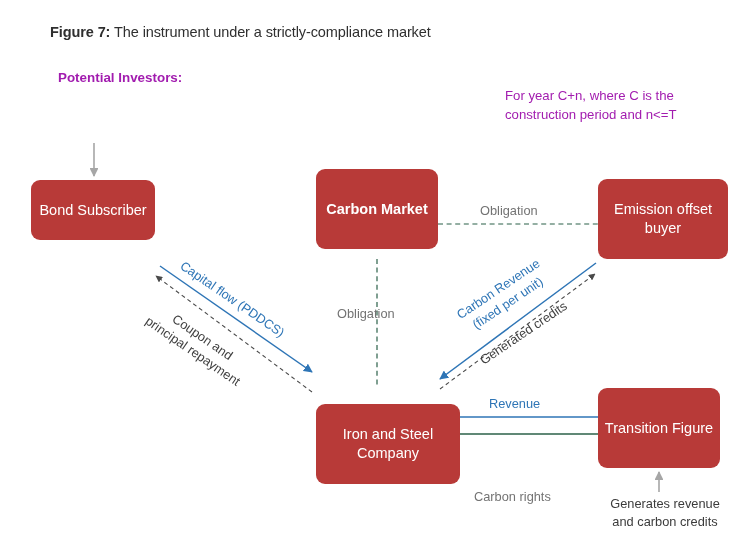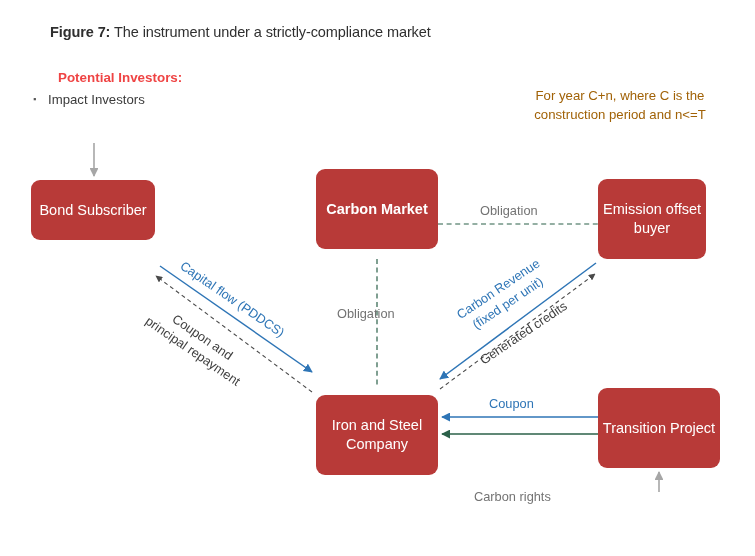--- a/index.html
+++ b/index.html
@@ -42,21 +42,21 @@
     left: 32px;
     top: 68px;
     font-size: 13.2px;
     color: #3b3b3b;
     line-height: 20px;
   }
   .investors-title {
     font-weight: bold;
     padding-left: 26px;
     font-size: 13.4px;
-    color: #ef4444;
+    color: #a21caf;
   }
   .investors-list {
     list-style: none;
     margin: 2px 0 0 0;
     padding: 0;
   }
   .investors-list li {
     position: relative;
     padding-left: 16px;
     white-space: nowrap;
@@ -69,24 +69,24 @@
     font-size: 9px;
     color: #555;
   }
 
   
   .year-note {
     position: absolute;
     right: 20px;
     top: 86px;
     width: 230px;
-    text-align: center;
+    text-align: left;
     font-size: 13.2px;
     line-height: 19px;
-    color: #a16207;
+    color: #a21caf;
   }
 
   
   .node {
     position: absolute;
     background: #b83a38;
     border-radius: 9px;
     color: #ffffff;
     display: flex;
     align-items: center;
@@ -94,22 +94,22 @@
     text-align: center;
     font-size: 14.5px;
     line-height: 19px;
     box-sizing: border-box;
     padding: 4px;
   }
   .node.bold { font-weight: bold; }
 
   #node-bond-subscriber   { left: 31px;  top: 180px; width: 124px; height: 60px; }
   #node-carbon-market     { left: 316px; top: 169px; width: 122px; height: 80px; }
-  #node-emission-buyer    { left: 598px; top: 179px; width: 108px; height: 80px; }
-  #node-iron-steel        { left: 316px; top: 395px; width: 122px; height: 80px; text-align: center; }
+  #node-emission-buyer    { left: 598px; top: 179px; width: 130px; height: 80px; }
+  #node-iron-steel        { left: 316px; top: 404px; width: 144px; height: 80px; text-align: center; }
   #node-transition-project{ left: 598px; top: 388px; width: 122px; height: 80px; }
 
   
   #edges {
     position: absolute;
     left: 0;
     top: 0;
     width: 755px;
     height: 556px;
     pointer-events: none;
@@ -179,21 +179,20 @@
 <div id="figure-root">
 
   <div class="caption">
     <span class="caption-label">Figure 7:</span>
     <span>The instrument under a strictly-compliance market</span>
   </div>
 
   <div class="investors">
     <div class="investors-title">Potential Investors:</div>
     <ul class="investors-list">
-      <li>Impact Investors</li>
     </ul>
   </div>
 
   <div class="year-note">For year C+n, where C is the construction period and n&lt;=T</div>
 
   <svg id="edges" viewBox="0 0 755 556">
     <defs>
       <marker id="arrow-blue" viewBox="0 0 10 10" refX="9" refY="5" markerWidth="6" markerHeight="6" orient="auto-start-reverse">
         <path d="M 0 0 L 10 5 L 0 10 z" fill="#2e75b6"></path>
       </marker>
@@ -230,32 +229,33 @@
   </svg>
 
   <div class="node" id="node-bond-subscriber">Bond Subscriber</div>
 
   <div class="node bold" id="node-carbon-market">Carbon Market</div>
 
   <div class="node" id="node-emission-buyer">Emission offset buyer</div>
 
   <div class="node" id="node-iron-steel">Iron and Steel Company</div>
 
-  <div class="node" id="node-transition-project">Transition Project</div>
+  <div class="node" id="node-transition-project">Transition Figure</div>
 
   <div class="edge-label lbl-blue" id="label-capital-flow">Capital flow (PDDCS)</div>
 
   <div class="edge-label lbl-dark" id="label-coupon-repayment">Coupon and principal repayment</div>
 
   <div class="edge-label lbl-blue" id="label-carbon-revenue">Carbon Revenue (fixed per unit)</div>
 
   <div class="edge-label lbl-dark" id="label-generated-credits">Generated credits</div>
 
   <div class="edge-label lbl-green" id="label-obligation-top">Obligation</div>
 
   <div class="edge-label lbl-green" id="label-obligation-mid">Obligation</div>
 
-  <div class="edge-label lbl-blue" id="label-revenue">Coupon</div>
+  <div class="edge-label lbl-blue" id="label-revenue">Revenue</div>
 
   <div class="edge-label lbl-green" id="label-carbon-rights">Carbon rights</div>
 
+  <div class="edge-label lbl-gray" id="label-generates">Generates revenue and carbon credits</div>
 
 </div>
 
 </body></html>

